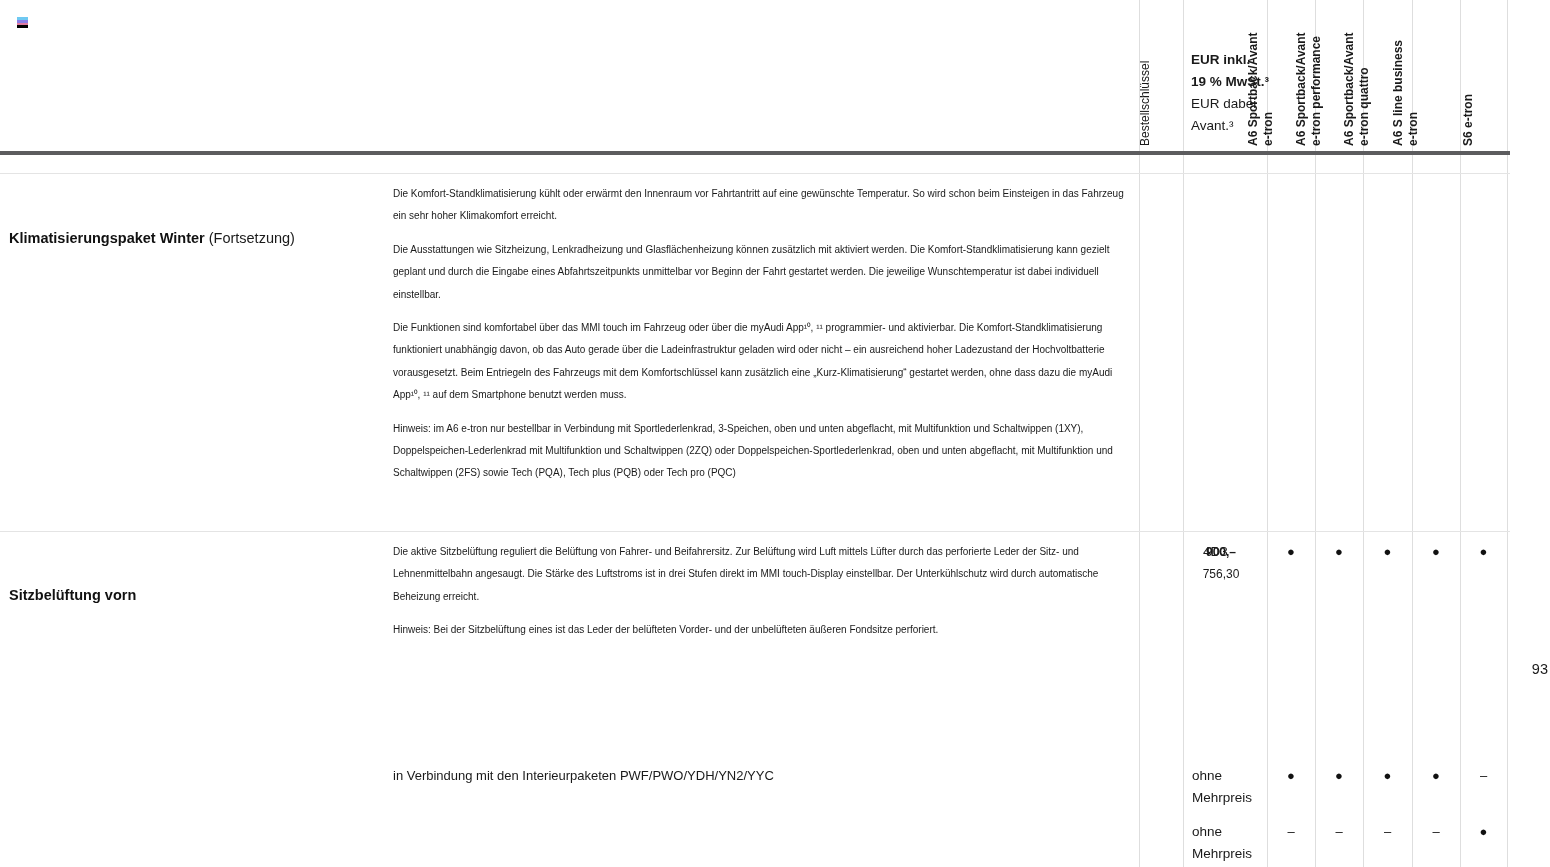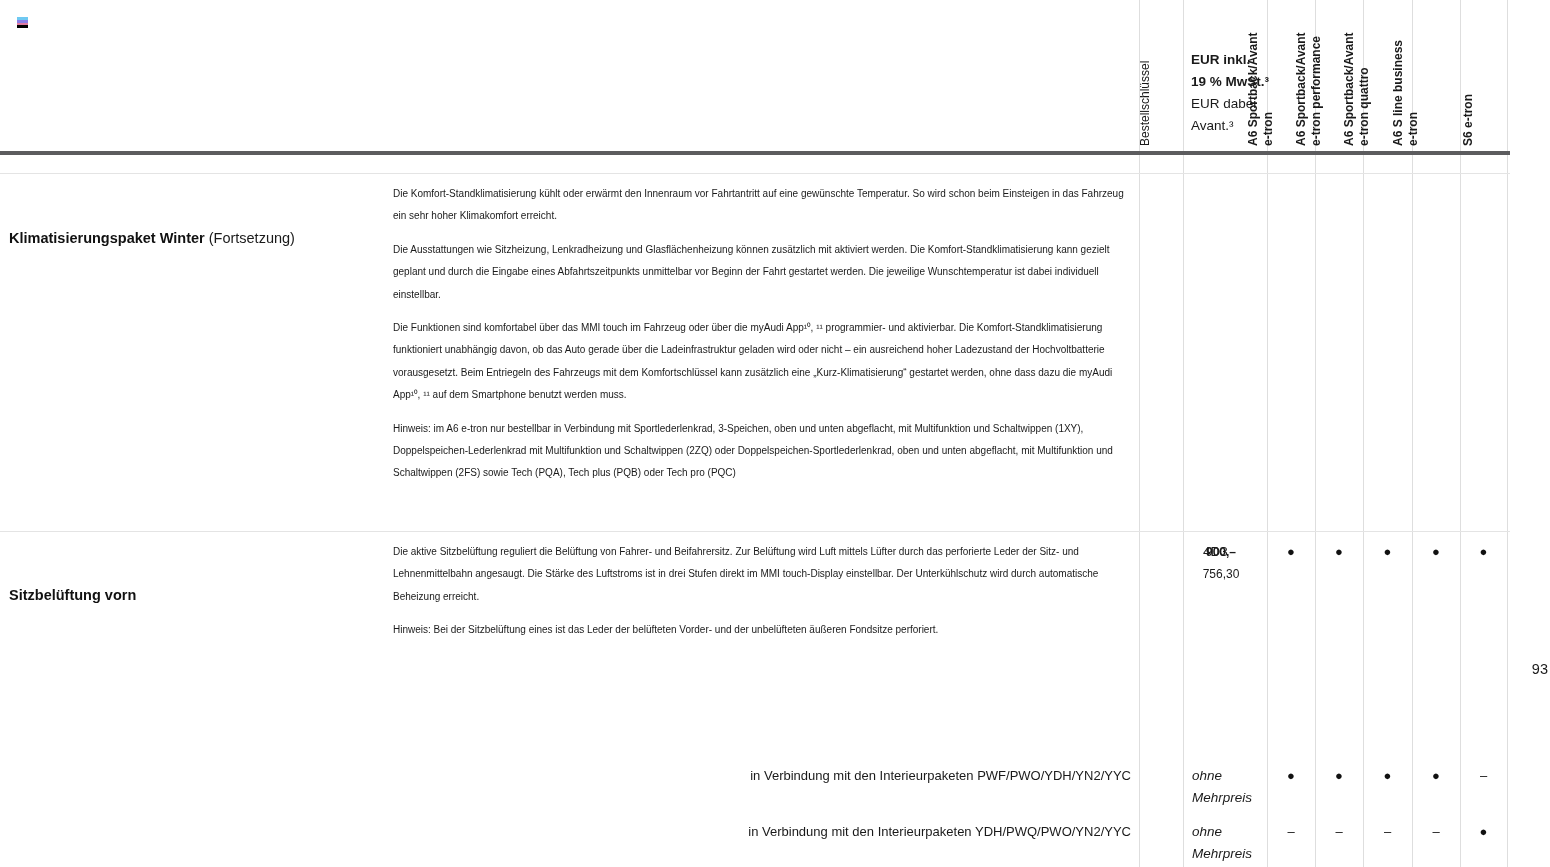--- a/index.html
+++ b/index.html
@@ -33,28 +33,28 @@
   .eur-header{position:absolute;left:1191px;top:49px;font-size:13.5px;line-height:22px;}
   .eur-header .b{font-weight:bold;}
   
   .row-title{position:absolute;left:9px;width:380px;font-size:14.5px;line-height:21px;margin-top:44px;}
   .row-title .nm{font-weight:bold;color:#111;}
   .rt1{top:184px}.rt2{top:541px}
   
   .desc{position:absolute;left:393px;width:745px;font-size:10px;line-height:22.4px;}
   .desc p{margin:0 0 11px 0;}
   .d1{top:183px}.d2{top:541px}
-  .subrow-label{position:absolute;left:393px;width:738px;text-align:right;font-size:13px;line-height:22.4px;}
+  .subrow-label{position:absolute;left:393px;width:738px;text-align:left;font-size:13px;line-height:22.4px;}
   .sl1{top:765px}.sl2{top:821px}
   
   .code-cell{position:absolute;left:1203px;width:32px;top:541px;font-size:13.5px;line-height:22.4px;}
   .price-cell{position:absolute;left:1186px;width:70px;text-align:center;font-size:12px;line-height:22.4px;}
   .price-cell .b{font-weight:bold;}
   .p-main{top:541px;}
-  .ohne{position:absolute;left:1192px;width:72px;text-align:left;font-size:13.5px;line-height:22.4px;font-style:italic;}
+  .ohne{position:absolute;left:1192px;width:72px;text-align:left;font-size:13.5px;line-height:22.4px;}
   .o1{top:765px}.o2{top:821px}
   .avail-cell{position:absolute;text-align:center;font-size:13px;line-height:22.4px;color:#111;}
   .c0{left:1267px;width:48px}.c1{left:1315px;width:48px}.c2{left:1363px;width:49px}
   .c3{left:1412px;width:48px}.c4{left:1460px;width:47px}
   .t-main{top:541px}.t-sub1{top:765px}.t-sub2{top:821px}
   
   .pagenum{position:absolute;left:1522px;top:661px;width:26px;text-align:right;font-size:14.5px;color:#1a1a1a;}
 </style>
 </head>
 <body>
@@ -157,21 +157,20 @@
   <div class="ohne o1">
     <div>ohne</div>
     <div>Mehrpreis</div>
   </div>
   <div class="avail-cell c0 t-sub1">●</div>
   <div class="avail-cell c1 t-sub1">●</div>
   <div class="avail-cell c2 t-sub1">●</div>
   <div class="avail-cell c3 t-sub1">●</div>
   <div class="avail-cell c4 t-sub1">–</div>
 
-  <div class="subrow-label sl2">in Verbindung mit den Interieurpaketen YDH/PWQ/PWO/YN2/YYC</div>
   <div class="ohne o2">
     <div>ohne</div>
     <div>Mehrpreis</div>
   </div>
   <div class="avail-cell c0 t-sub2">–</div>
   <div class="avail-cell c1 t-sub2">–</div>
   <div class="avail-cell c2 t-sub2">–</div>
   <div class="avail-cell c3 t-sub2">–</div>
   <div class="avail-cell c4 t-sub2">●</div>
 

